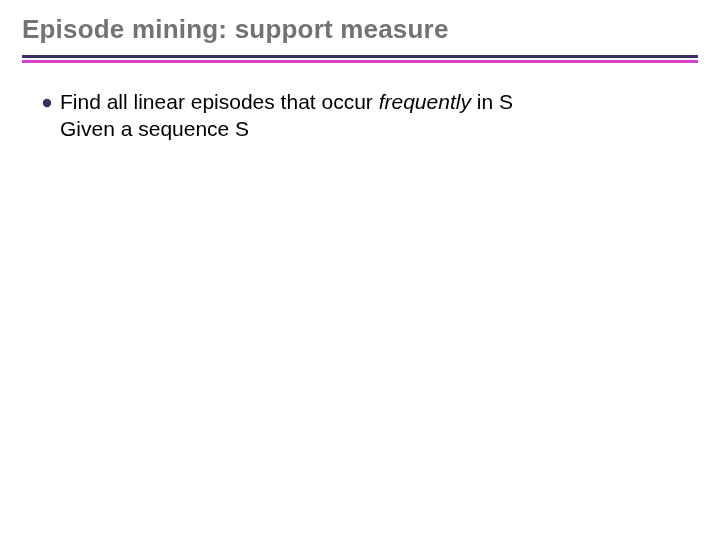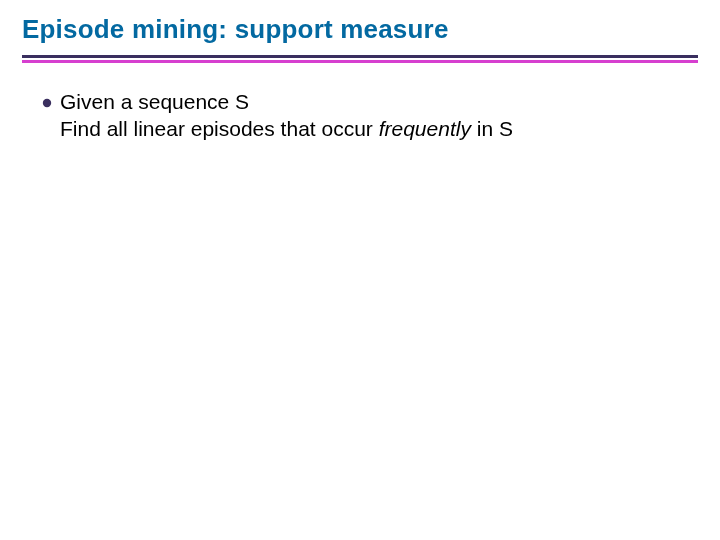--- a/index.html
+++ b/index.html
@@ -9,21 +9,21 @@
     height: 540px;
     padding: 14px 22px 22px 22px;
     position: relative;
   }
   .title-block {
     margin-bottom: 26px;
   }
   .title {
     font-size: 26px;
     font-weight: 700;
-    color: #0369a1;
+    color: #737373;
     letter-spacing: 0.2px;
     padding-bottom: 10px;
   }
   .rule { height: 3px; width: 100%; }
   .rule-dark { background: #3a2f5f; margin-bottom: 2px; }
   .rule-accent { background: #d63fcf; }
   .content {
     padding: 0 8px 0 20px;
   }
   .bullet-item {
@@ -54,20 +54,20 @@
   </div>
 
   <div class="content">
     <div class="bullet-item">
       <span class="bullet-marker">
         <svg width="10" height="10" viewBox="0 0 10 10">
             <circle cx="5" cy="5" r="4.2" fill="#3a2f5f"></circle>
           </svg>
       </span>
       <span class="bullet-body">
-        <span class="line">Given a sequence S</span>
         <span class="line">
           <span>Find all linear episodes that occur </span><span class="ital">frequently</span><span> in S</span>
         </span>
+        <span class="line">Given a sequence S</span>
       </span>
     </div>
   </div>
 </div>
 
 </body></html>

